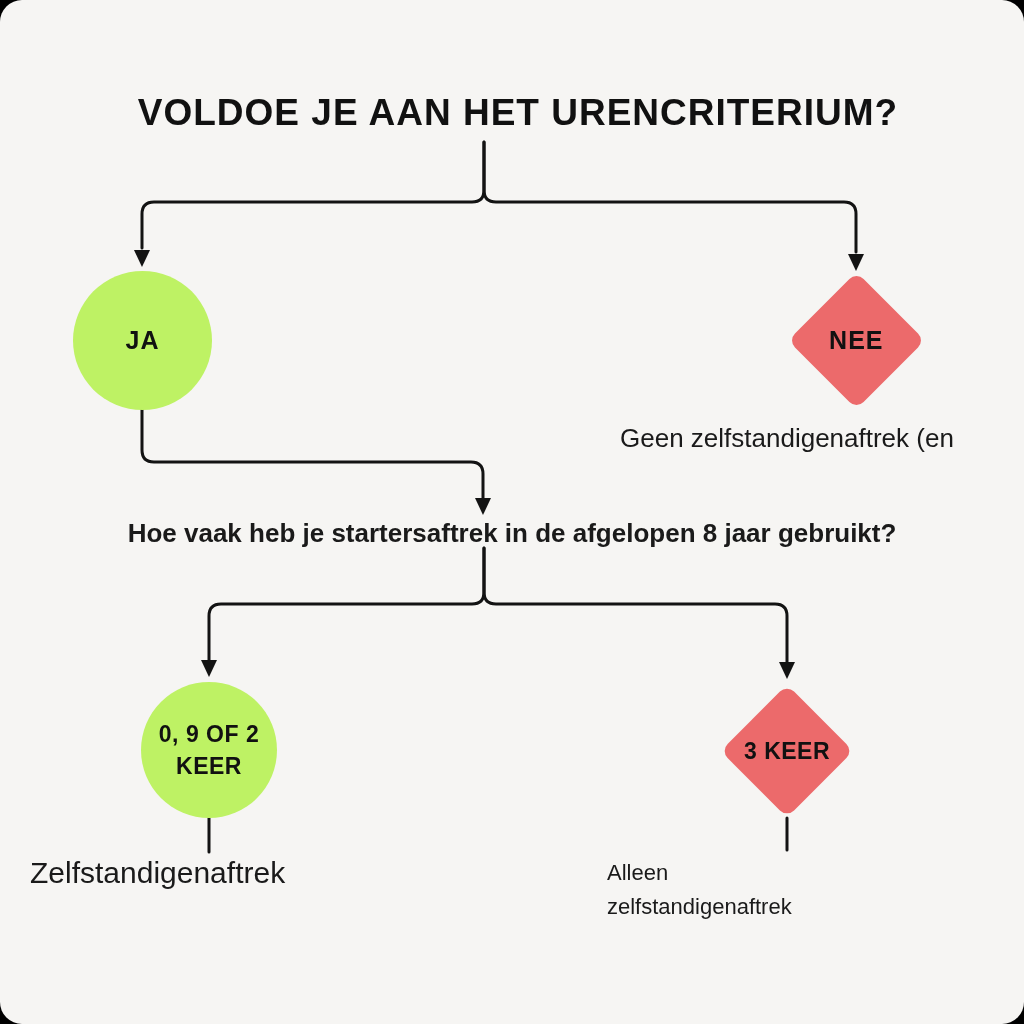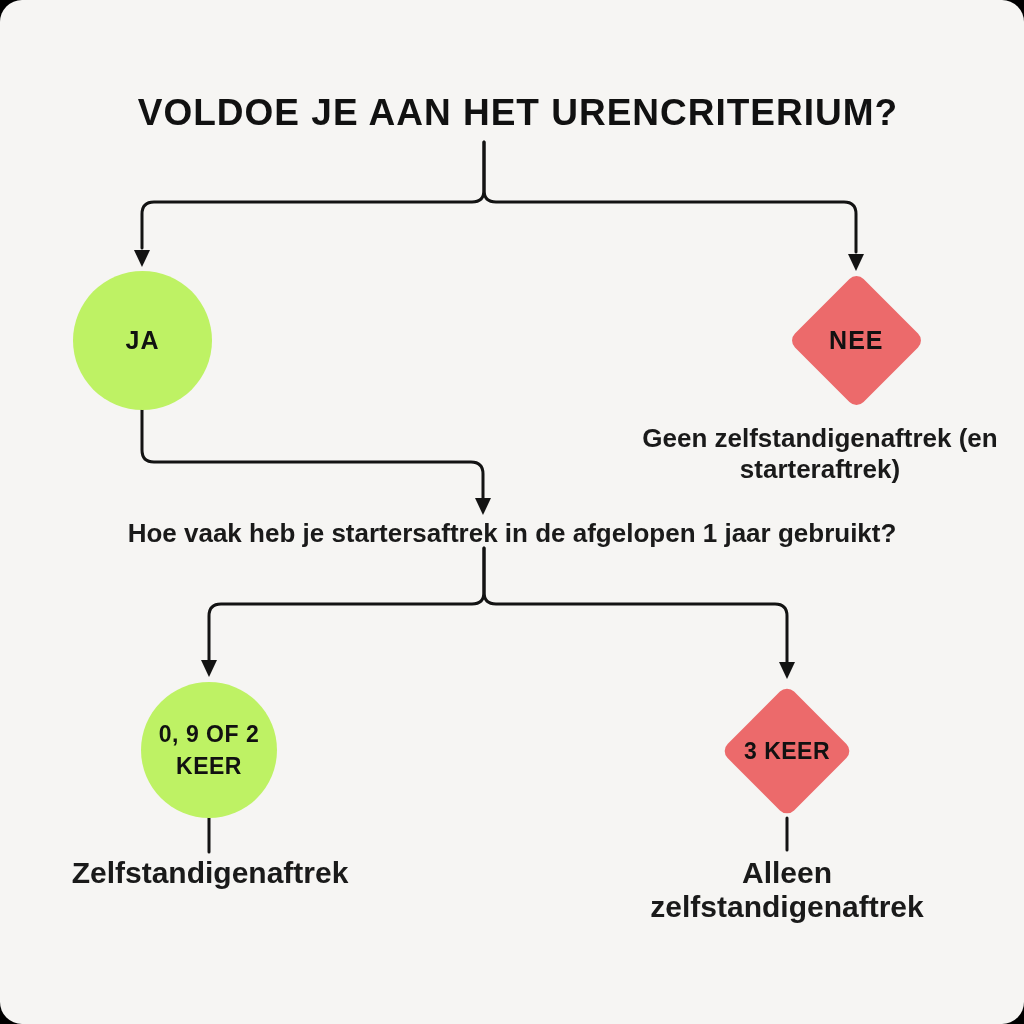--- a/index.html
+++ b/index.html
@@ -70,39 +70,38 @@
   }
   .node-label.small { font-size: 23px; letter-spacing: 0.5px; line-height: 32px; }
 
   #node-ja   { left: 73px;  top: 271px; width: 139px; height: 139px; }
   #node-nee  { left: 808px; top: 292px; width: 97px;  height: 97px;  }
   #node-keer012 { left: 141px; top: 682px; width: 136px; height: 136px; }
   #node-keer3   { left: 740px; top: 704px; width: 94px;  height: 94px;  }
 
   .outcome {
     position: absolute;
-    text-align: center;
-    font-weight: 700;
+    font-weight: 400;
     color: #1A1A1A;
   }
   #outcome-nee {
     left: 620px; top: 423px; width: 400px;
     font-size: 26px; line-height: 31px;
   }
   .question {
     position: absolute;
     left: 0; right: 0;
     top: 518px;
     text-align: center;
     font-size: 26px;
     font-weight: 700;
     color: #1A1A1A;
   }
   #outcome-left  { left: 30px;  top: 856px; width: 360px; font-size: 30px; line-height: 34px; }
-  #outcome-right { left: 607px; top: 856px; width: 360px; font-size: 30px; line-height: 34px; }
+  #outcome-right { left: 607px; top: 856px; width: 360px; font-size: 22px; line-height: 34px; }
 </style>
 </head>
 <body>
 
 <div id="canvas">
 
   <svg id="connectors" viewBox="0 0 1024 1024" xmlns="http://www.w3.org/2000/svg">
 
     <path d="M 484 142 L 484 190 Q 484 202 472 202 L 154 202 Q 142 202 142 214 L 142 248"></path>
     <polygon points="134,250 150,250 142,267"></polygon>
@@ -128,24 +127,23 @@
   <div id="node-ja" class="node circle">
     <div class="node-label">JA</div>
   </div>
 
   <div id="node-nee" class="node diamond">
     <div class="node-label">NEE</div>
   </div>
 
   <div id="outcome-nee" class="outcome">
     <div>Geen zelfstandigenaftrek (en</div>
-    <div>starteraftrek)</div>
   </div>
 
-  <div class="question">Hoe vaak heb je startersaftrek in de afgelopen 1 jaar gebruikt?</div>
+  <div class="question">Hoe vaak heb je startersaftrek in de afgelopen 8 jaar gebruikt?</div>
 
   <div id="node-keer012" class="node circle">
     <div class="node-label small">
       <div>0, 9 OF 2</div>
       <div>KEER</div>
     </div>
   </div>
 
   <div id="node-keer3" class="node diamond">
     <div class="node-label small">3 KEER</div>

